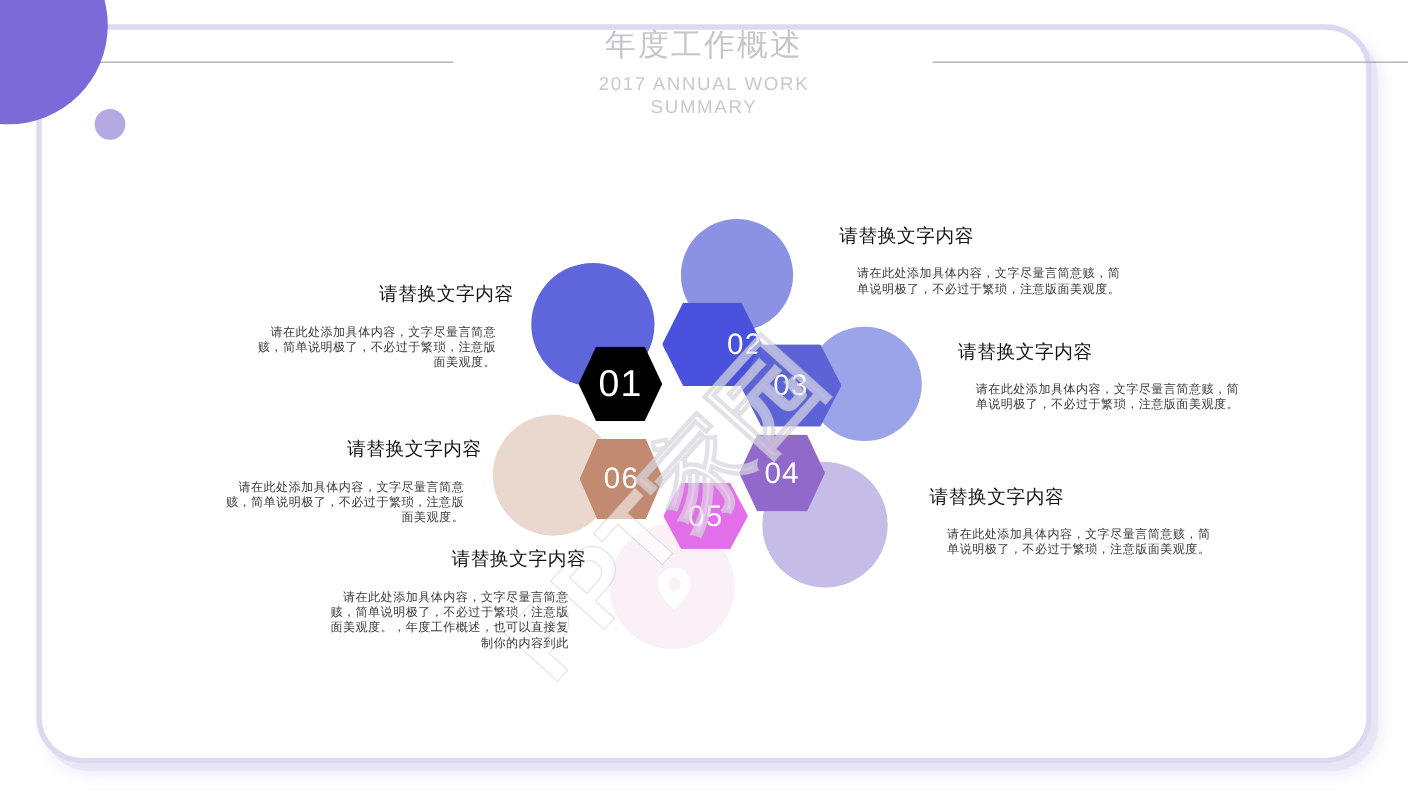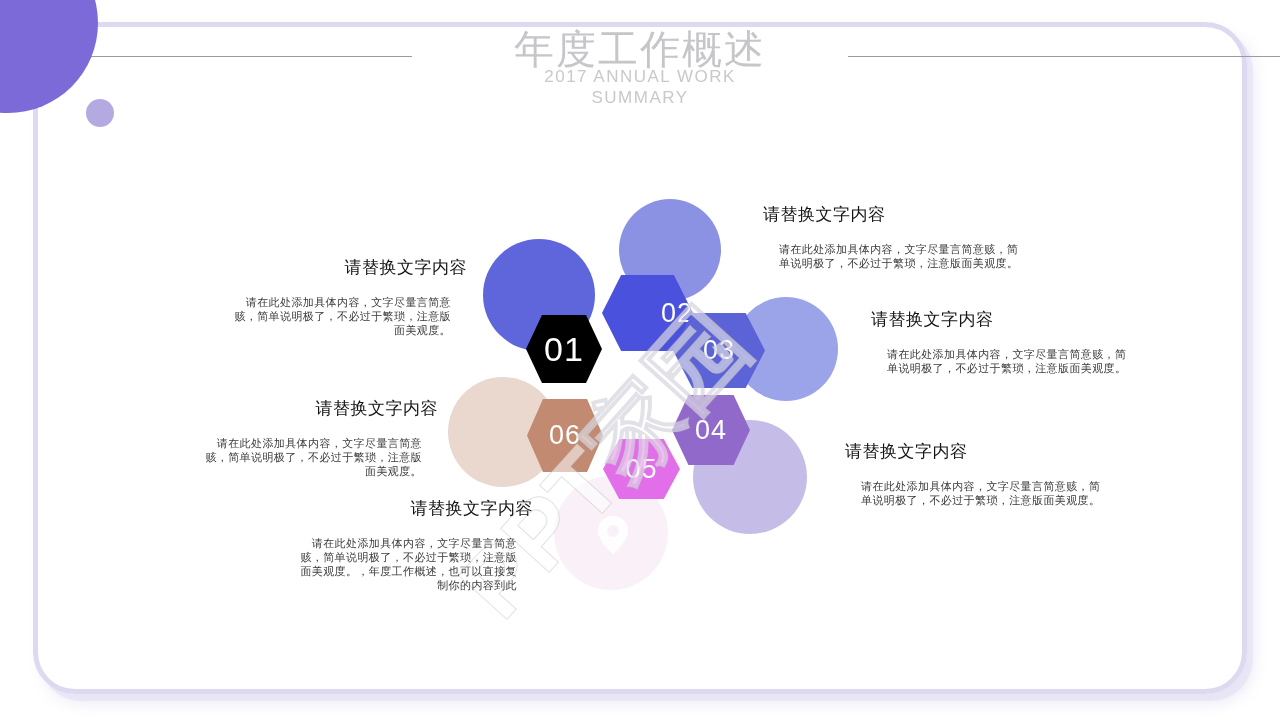--- a/index.html
+++ b/index.html
@@ -16,21 +16,21 @@
   .big-corner-circle{position:absolute;left:-82px;top:-67px;width:180px;height:180px;border-radius:50%;
          background:#7b6ad8;z-index:4;}
   .small-corner-circle{position:absolute;left:86px;top:99px;width:28px;height:28px;border-radius:50%;
          background:#b4aae1;z-index:4;}
 
   
   .hline{position:absolute;top:56px;height:1px;background:#9b9aa2;z-index:3;}
   .hline.left{left:0;width:412px;}
   .hline.right{left:848px;width:432px;}
   .title-zh{position:absolute;left:0;top:22px;width:1280px;text-align:center;
-            font-size:40px;letter-spacing:2px;color:#c7c5c9;font-weight:400;z-index:3;}
+            font-size:28px;letter-spacing:2px;color:#c7c5c9;font-weight:400;z-index:3;}
   .title-en{position:absolute;left:530px;top:66px;width:220px;text-align:center;
             font-size:17px;line-height:21px;letter-spacing:1.5px;color:#c9c8cc;z-index:3;}
 
   
   .circle{position:absolute;border-radius:50%;z-index:2;}
   .c1{left:483px;top:239px;width:112px;height:112px;background:#5f65da;}
   .c2{left:619px;top:199px;width:102px;height:102px;background:#8b91e3;}
   .c3{left:734px;top:297px;width:104px;height:104px;background:#9ba3e9;}
   .c4{left:693px;top:420px;width:114px;height:114px;background:#c5bde7;}
   .c5{left:554px;top:476px;width:114px;height:114px;background:#f9f1f7;}

